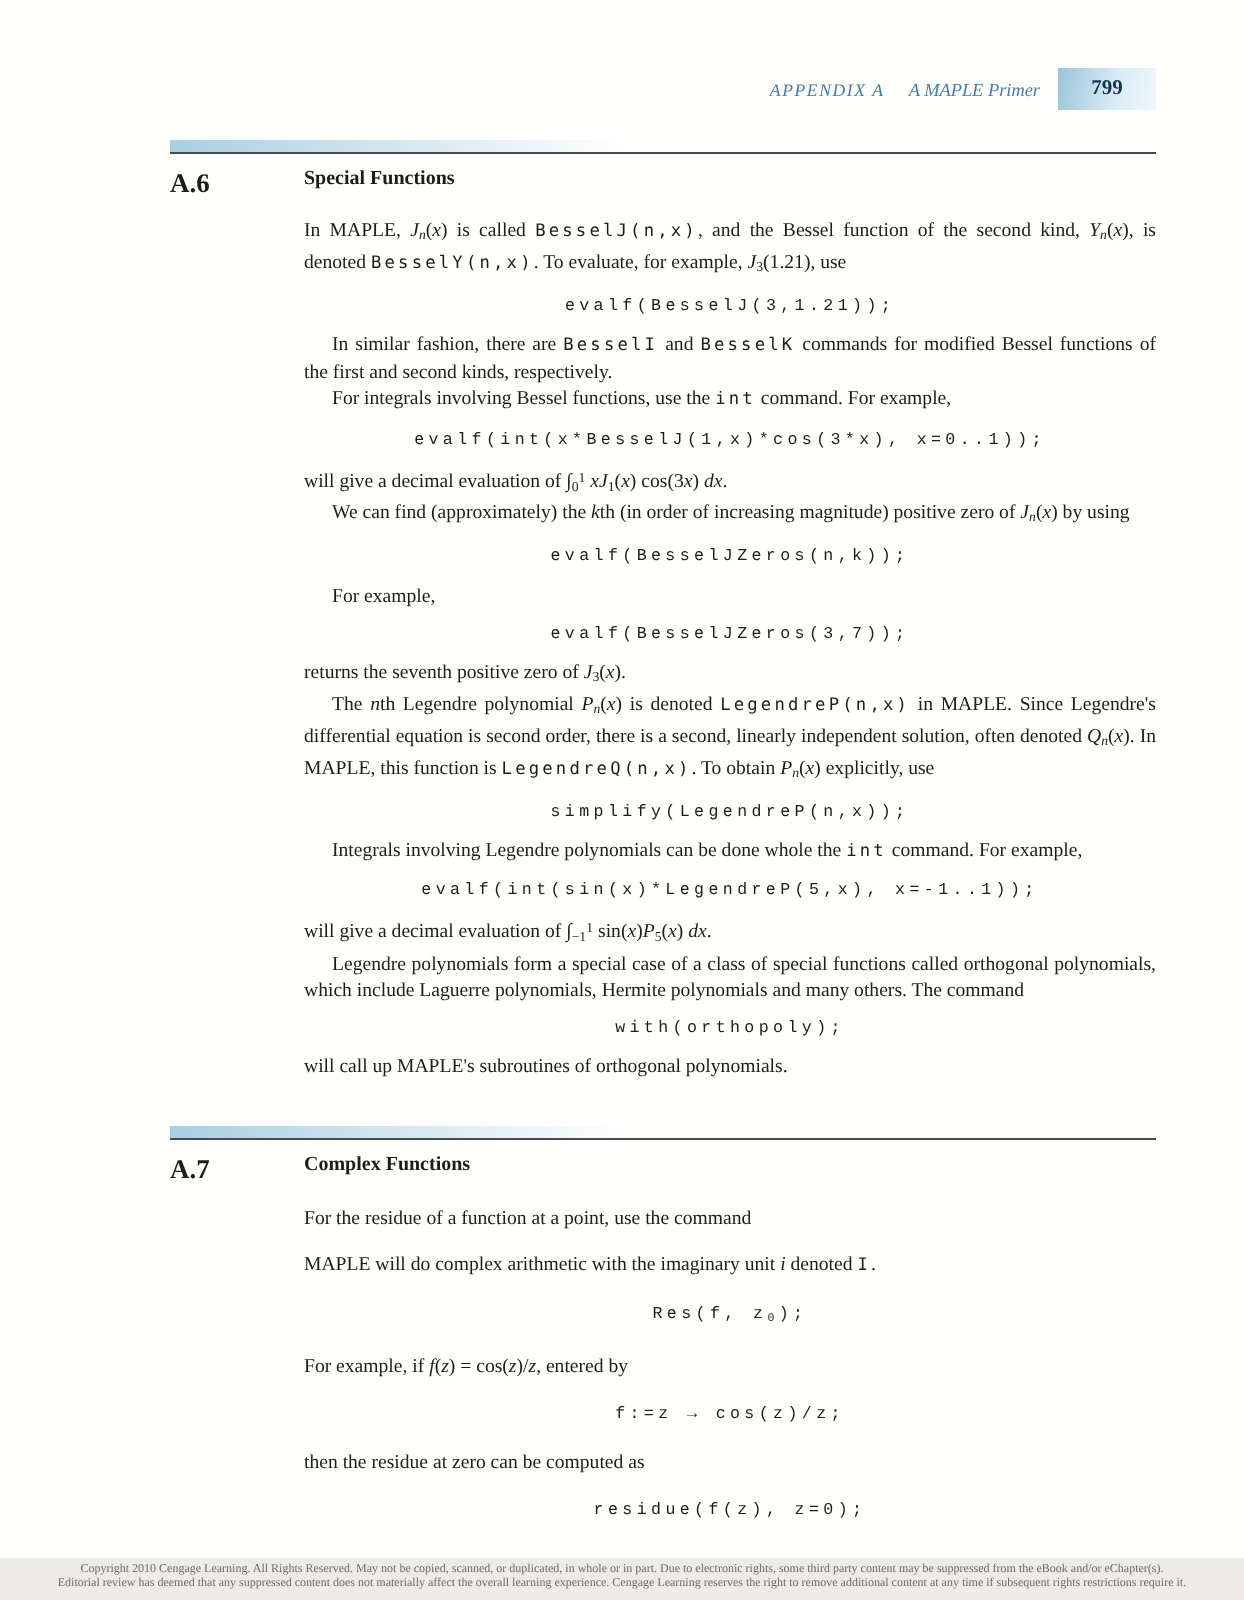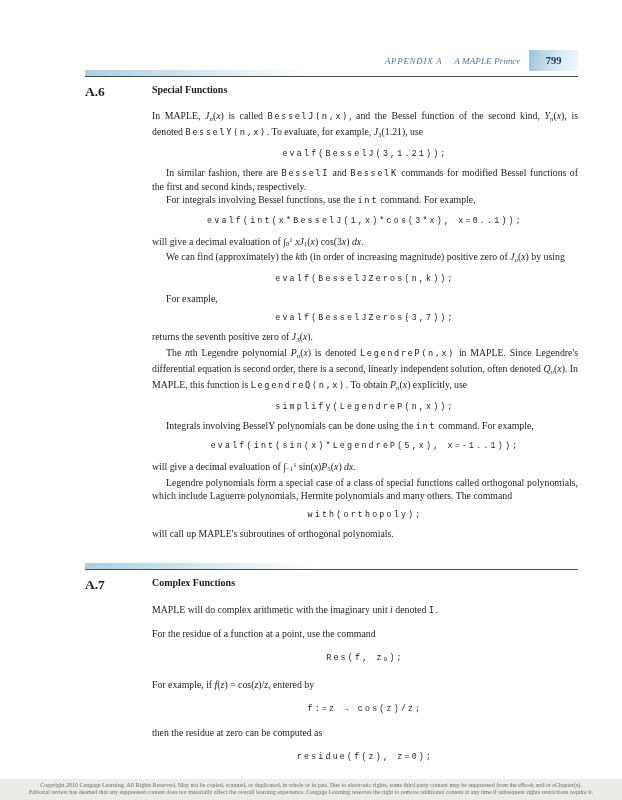--- a/index.html
+++ b/index.html
@@ -7,21 +7,21 @@
   body { background: #e8e8e8; display: flex; justify-content: center; }
   .page {
     width: 622px; height: 800px; position: relative;
     background: #fffffe; color: #1c1c1c;
     font-family: "Liberation Serif", serif;
     overflow: hidden; outline: 1px solid #d5d4d2;
   }
   
   .running-header {
     position: absolute; top: 34px; left: 85px; right: 44px;
-    display: flex; justify-content: flex-end; align-items: center; gap: 9px; margin-top: 16px;
+    display: flex; justify-content: flex-end; align-items: center; gap: 9px;
   }
   .running-head {
     font-size: 8.8px; color: #4a7aa3; letter-spacing: 0.8px; font-style: italic;
   }
   .running-title {
     font-size: 9.2px; color: #4a7aa3; font-style: italic; margin-left: 3px;
   }
   .folio {
     width: 49px; height: 21px; display: flex; align-items: center; justify-content: center;
     background: linear-gradient(100deg, #9cc4da 0%, #d9ecf6 60%, #eef7fb 100%);
@@ -89,38 +89,38 @@
           <div class="para indent"><span>For integrals involving Bessel functions, use the </span><span class="st-code">int</span><span> command. For example,</span></div>
           <div class="code-line"><span>evalf(int(x*BesselJ(1,x)*cos(3*x), x=0..1));</span></div>
           <div class="para"><span>will give a decimal evaluation of </span><span>∫</span><span class="st-sub">0</span><span class="st-sup">1</span><span> </span><span class="st-i">x</span><span class="st-i">J</span><span class="st-sub">1</span><span>(</span><span class="st-i">x</span><span>) cos(3</span><span class="st-i">x</span><span>) </span><span class="st-i">dx</span><span>.</span></div>
           <div class="para indent"><span>We can find (approximately) the </span><span class="st-i">k</span><span>th (in order of increasing magnitude) positive zero of </span><span class="st-i">J</span><span class="st-i st-sub">n</span><span>(</span><span class="st-i">x</span><span>) by using</span></div>
           <div class="code-line"><span>evalf(BesselJZeros(n,k));</span></div>
           <div class="para indent"><span>For example,</span></div>
           <div class="code-line"><span>evalf(BesselJZeros(3,7));</span></div>
           <div class="para"><span>returns the seventh positive zero of </span><span class="st-i">J</span><span class="st-sub">3</span><span>(</span><span class="st-i">x</span><span>).</span></div>
           <div class="para indent"><span>The </span><span class="st-i">n</span><span>th Legendre polynomial </span><span class="st-i">P</span><span class="st-i st-sub">n</span><span>(</span><span class="st-i">x</span><span>) is denoted </span><span class="st-code">LegendreP(n,x)</span><span> in MAPLE. Since Legendre's differential equation is second order, there is a second, linearly independent solution, often denoted </span><span class="st-i">Q</span><span class="st-i st-sub">n</span><span>(</span><span class="st-i">x</span><span>). In MAPLE, this function is </span><span class="st-code">LegendreQ(n,x)</span><span>. To obtain </span><span class="st-i">P</span><span class="st-i st-sub">n</span><span>(</span><span class="st-i">x</span><span>) explicitly, use</span></div>
           <div class="code-line"><span>simplify(LegendreP(n,x));</span></div>
-          <div class="para indent"><span>Integrals involving BesselY polynomials can be done using the </span><span class="st-code">int</span><span> command. For example,</span></div>
+          <div class="para indent"><span>Integrals involving Legendre polynomials can be done whole the </span><span class="st-code">int</span><span> command. For example,</span></div>
           <div class="code-line"><span>evalf(int(sin(x)*LegendreP(5,x), x=-1..1));</span></div>
           <div class="para"><span>will give a decimal evaluation of </span><span>∫</span><span class="st-sub">−1</span><span class="st-sup">1</span><span> sin(</span><span class="st-i">x</span><span>)</span><span class="st-i">P</span><span class="st-sub">5</span><span>(</span><span class="st-i">x</span><span>) </span><span class="st-i">dx</span><span>.</span></div>
           <div class="para indent"><span>Legendre polynomials form a special case of a class of special functions called orthogonal polynomials, which include Laguerre polynomials, Hermite polynomials and many others. The command</span></div>
           <div class="code-line"><span>with(orthopoly);</span></div>
           <div class="para"><span>will call up MAPLE's subroutines of orthogonal polynomials.</span></div>
         </div>
     </section>
 
     <section class="section spacious">
       <div class="section-rule"></div>
       <div class="section-head">
         <span class="sec-num">A.7</span>
         <span class="sec-title">Complex Functions</span>
       </div>
       <div class="section-body">
+          <div class="para"><span>For the residue of a function at a point, use the command</span></div>
           <div class="para"><span>MAPLE will do complex arithmetic with the imaginary unit </span><span class="st-i">i</span><span> denoted </span><span class="st-code">I</span><span>.</span></div>
-          <div class="para"><span>For the residue of a function at a point, use the command</span></div>
           <div class="code-line"><span>Res(f, z</span><span class="st-sub">0</span><span>);</span></div>
           <div class="para"><span>For example, if </span><span class="st-i">f</span><span>(</span><span class="st-i">z</span><span>) = cos(</span><span class="st-i">z</span><span>)/</span><span class="st-i">z</span><span>, entered by</span></div>
           <div class="code-line"><span>f:=z  →  cos(z)/z;</span></div>
           <div class="para"><span>then the residue at zero can be computed as</span></div>
           <div class="code-line"><span>residue(f(z), z=0);</span></div>
         </div>
     </section>
 
   </div>
 

